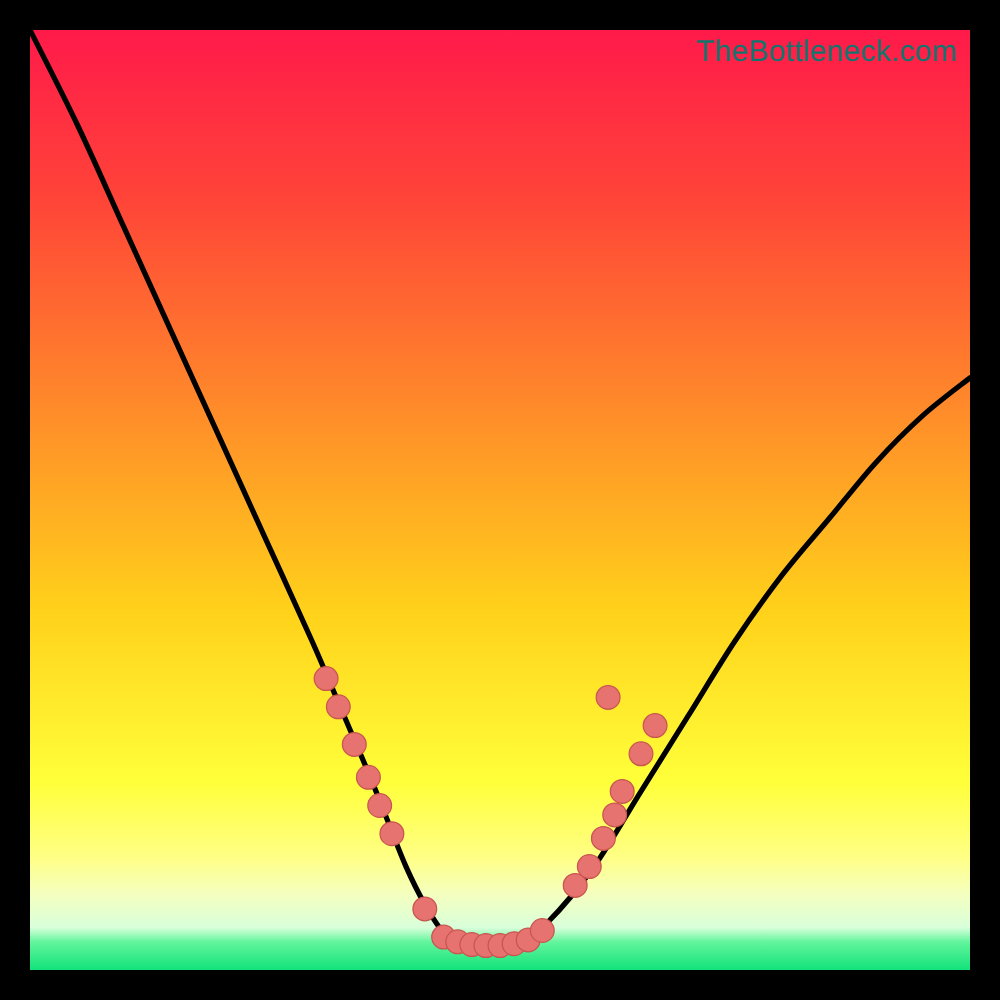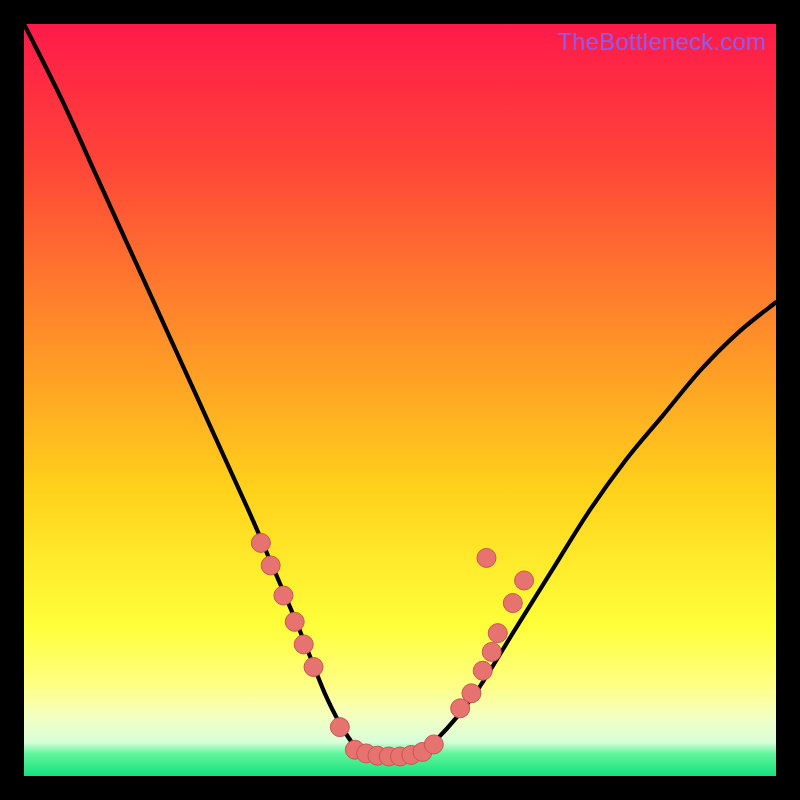--- a/index.html
+++ b/index.html
@@ -25,21 +25,21 @@
     overflow: hidden;
   }
   .gradient {
     position: absolute;
     inset: 0;
   }
   .watermark {
     position: absolute;
     top: 4px;
     right: 10px;
-    color: #8b5cf6;
+    color: #0f766e;
     font-size: 24px;
     font-weight: 500;
     letter-spacing: 0.2px;
     user-select: none;
   }
   svg {
     position: absolute;
     inset: 0;
   }
 </style>

